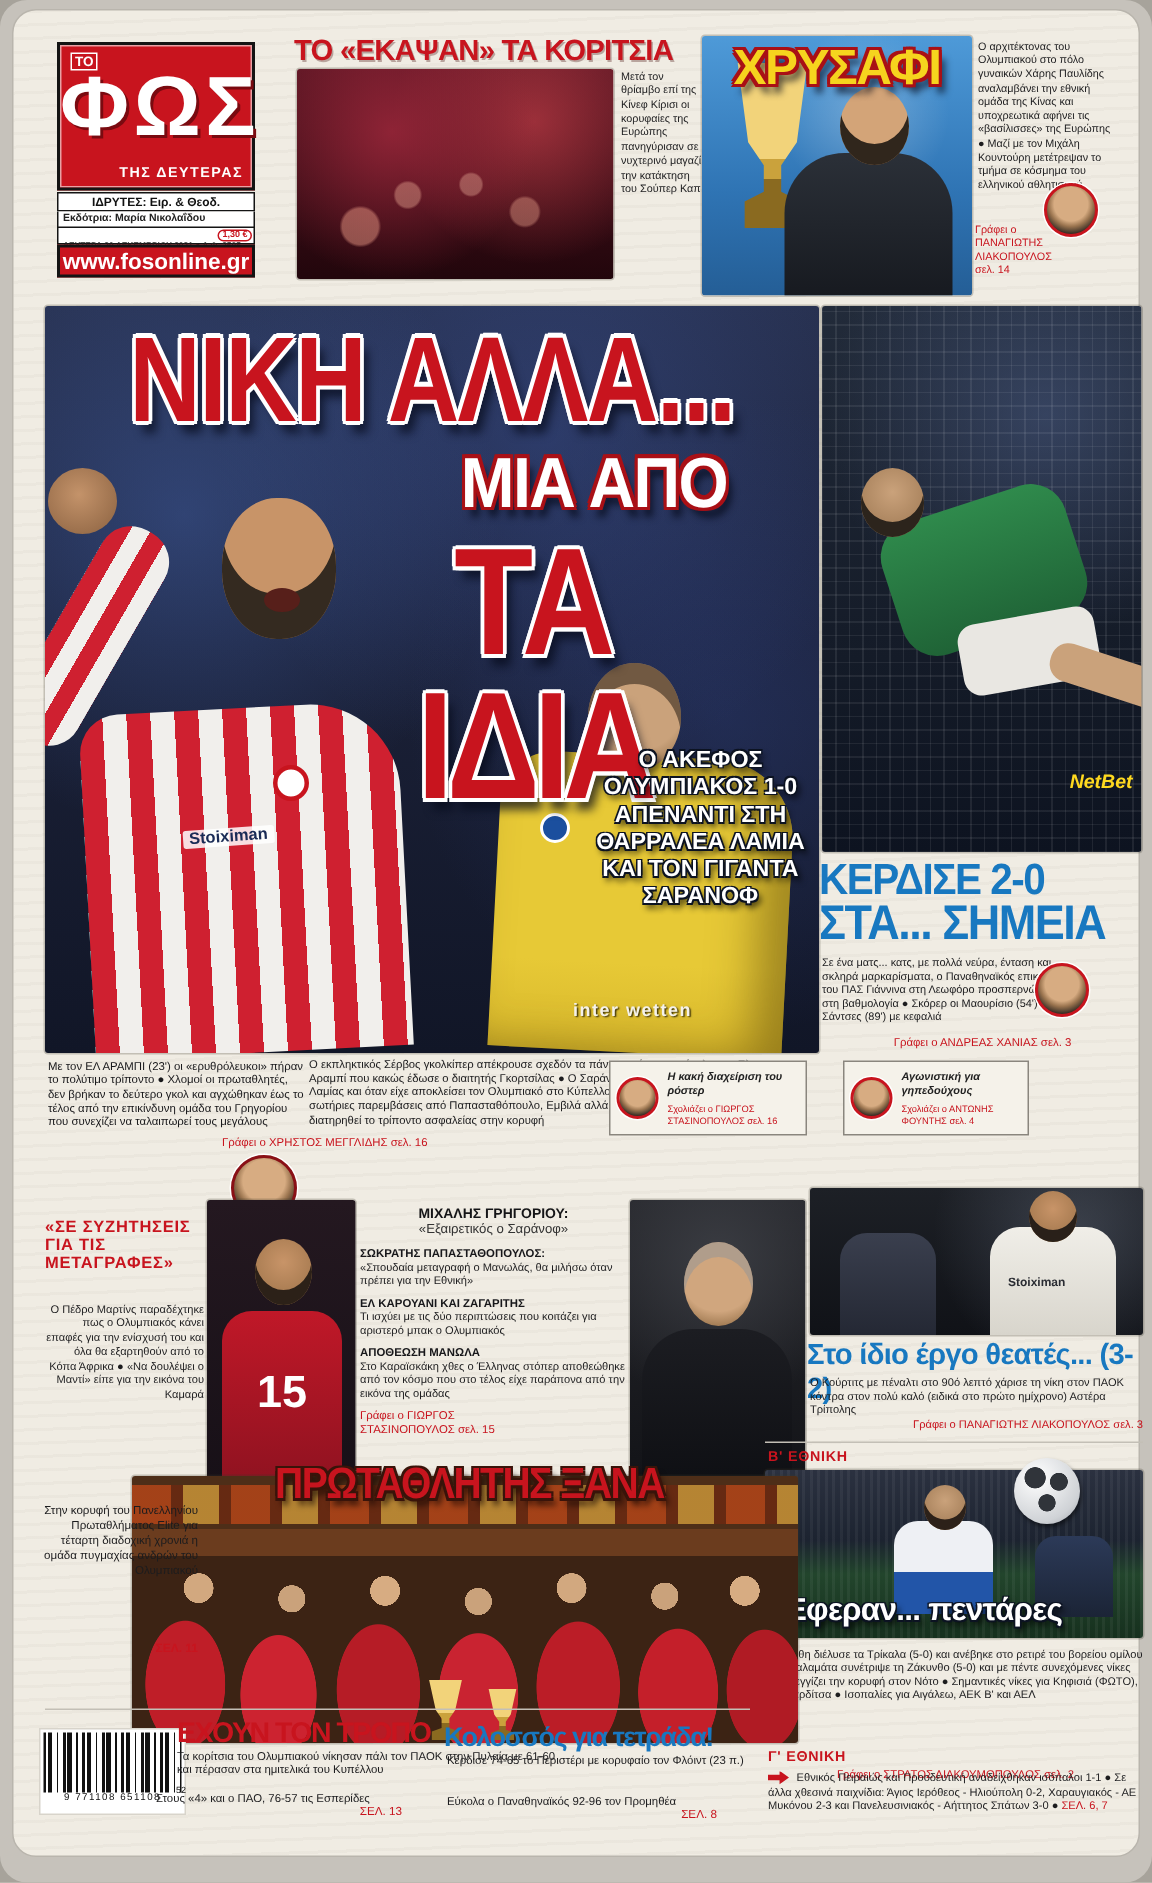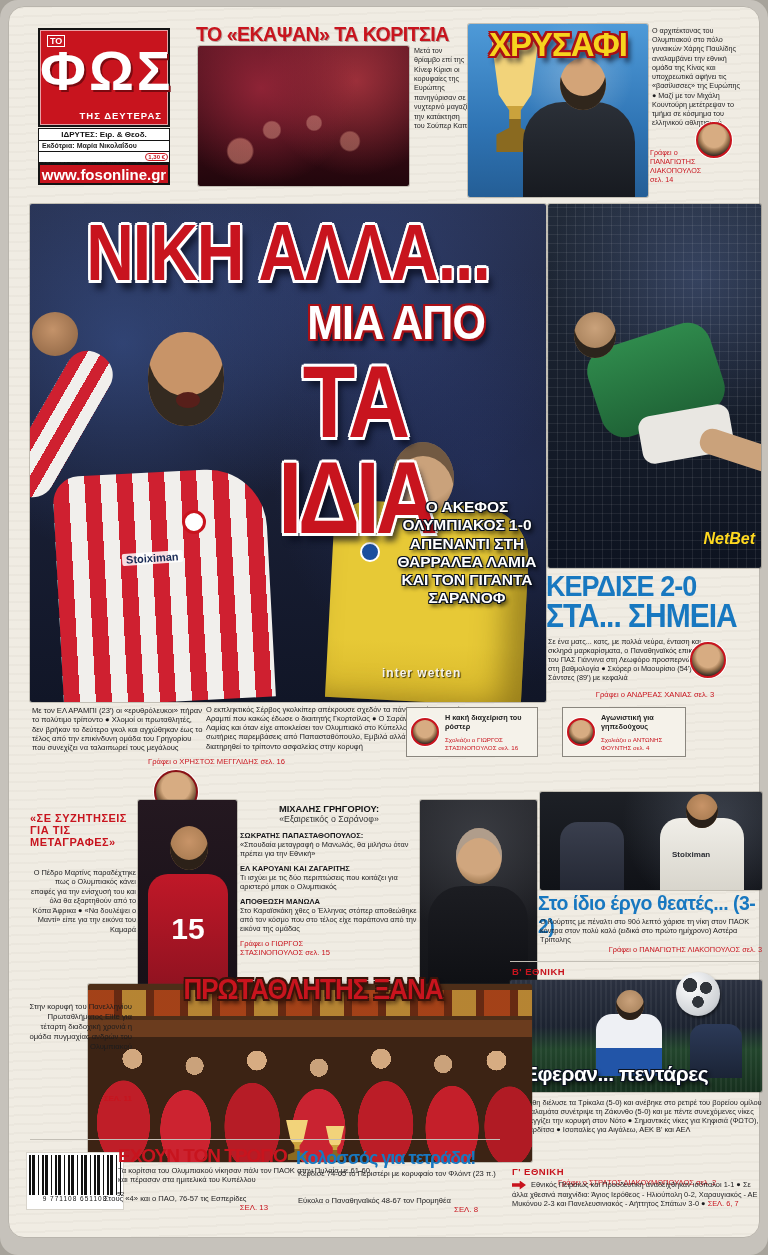--- a/index.html
+++ b/index.html
@@ -2,21 +2,21 @@
 <html><head>
 <meta charset="utf-8">
 <style>
   *{margin:0;padding:0;box-sizing:border-box}
   html,body{background:#a7a39b;font-family:"Liberation Sans","DejaVu Sans",sans-serif}
   #canvas{position:relative;width:768px;height:1255px;background:#c6c2bb;overflow:hidden;border-radius:18px}
   .page{position:absolute;left:8px;top:6px;width:752px;height:1232px;background:#f0ece3;border-radius:16px;border:1px solid #b9b5ad;
         background-image:repeating-linear-gradient(178deg,rgba(120,110,95,.045) 0 2px,transparent 2px 9px)}
   .abs{position:absolute}
   .photo{position:absolute;overflow:hidden;border-radius:2px;box-shadow:0 0 0 1px rgba(60,55,45,.25)}
-  .red{color:#c8141e}.b{font-weight:bold}.i{}
+  .red{color:#c8141e}.b{font-weight:bold}.i{font-style:italic}
   .ctr{text-align:center}.rt{text-align:right}
   .body-txt{font-size:7.5px;line-height:1.22;color:#1c1c1e}
   .byline{font-size:7.5px;font-weight:normal;color:#c8141e}
   .hl{font-weight:bold;letter-spacing:-1px;transform-origin:top center}
   .sw{text-shadow:-2px -2px 0 #fff,0 -2.5px 0 #fff,2px -2px 0 #fff,-2.5px 0 0 #fff,2.5px 0 0 #fff,-2px 2px 0 #fff,0 2.5px 0 #fff,2px 2px 0 #fff,5px 7px 6px rgba(5,10,25,.7)}
   .sr{text-shadow:-2px -2px 0 #a91016,0 -2px 0 #a91016,2px -2px 0 #a91016,-2px 0 0 #a91016,2px 0 0 #a91016,-2px 2px 0 #a91016,0 2px 0 #a91016,2px 2px 0 #a91016,4px 6px 5px rgba(5,10,25,.7)}
   .sd{text-shadow:-1px -1px 0 #0c1322,1px -1px 0 #0c1322,-1px 1px 0 #0c1322,1px 1px 0 #0c1322,2px 3px 4px rgba(0,0,0,.9)}
   .sk{text-shadow:-1.5px -1.5px 0 #39140a,1.5px -1.5px 0 #39140a,-1.5px 1.5px 0 #39140a,1.5px 1.5px 0 #39140a,3px 4px 4px rgba(20,8,4,.8)}
   .avatar{position:absolute;border-radius:50%;border:2px solid #c8141e;box-shadow:0 0 0 1px #fff;
           background:radial-gradient(circle at 50% 38%,#d7ac82 0 44%,#9a744f 58%,#3c3026 76%)}
@@ -94,21 +94,21 @@
 
   <div class="photo" style="left:548px;top:204px;width:213px;height:364px;background:
        repeating-linear-gradient(90deg,rgba(255,255,255,.08) 0 1px,transparent 1px 9px),
        repeating-linear-gradient(0deg,rgba(255,255,255,.07) 0 1px,transparent 1px 9px),
        radial-gradient(circle at 70% 20%,rgba(90,110,160,.4),transparent 45%),
        linear-gradient(180deg,#222b3a 0%,#151c29 60%,#0d1320 100%)">
     <div class="abs" style="left:44px;top:130px;width:128px;height:92px;border-radius:24px;transform:rotate(-18deg);background:linear-gradient(180deg,#2f8a4c,#1f6336)"></div>
     <div class="abs" style="left:92px;top:206px;width:92px;height:48px;border-radius:12px;transform:rotate(-10deg);background:#e9e7e2"></div>
     <div class="abs" style="left:26px;top:108px;width:42px;height:46px;border-radius:50%;background:radial-gradient(circle at 50% 35%,#caa27b,#96714c);box-shadow:inset 0 -10px 0 #2c241c"></div>
     <div class="abs" style="left:150px;top:238px;width:110px;height:26px;border-radius:12px;transform:rotate(18deg);background:#caa27b"></div>
-    <span class="abs b" style="right:6px;bottom:20px;font-size:16px;color:#ffd91f;font-style:italic">NetBet</span>
+    <span class="abs b" style="right:6px;bottom:40px;font-size:13px;color:#ffd91f;font-style:italic">NetBet</span>
   </div>
   <div class="abs hl" style="left:546px;top:570px;width:216px;font-size:27px;color:#1878c0;transform:scaleY(1.08)">ΚΕΡΔΙΣΕ 2-0</div>
   <div class="abs hl" style="left:546px;top:598px;width:216px;font-size:30px;color:#1878c0;transform:scaleY(1.08)">ΣΤΑ... ΣΗΜΕΙΑ</div>
   <div class="abs body-txt" style="left:548px;top:638px;width:214px;font-size:7.3px;padding-right:44px">Σε ένα ματς... κατς, με πολλά νεύρα, ένταση και σκληρά μαρκαρίσματα, ο Παναθηναϊκός επικράτησε του ΠΑΣ Γιάννινα στη Λεωφόρο προσπερνώντας τον στη βαθμολογία ● Σκόρερ οι Μαουρίσιο (54') και Σάντσες (89') με κεφαλιά</div>
   <div class="avatar" style="left:690px;top:642px;width:36px;height:36px"></div>
   <div class="abs byline" style="left:548px;top:690px;width:214px;text-align:center;font-size:7.6px">
     <span>Γράφει ο ΑΝΔΡΕΑΣ ΧΑΝΙΑΣ</span>
     <span>σελ. 3</span>
   </div>
 
@@ -243,18 +243,18 @@
     <span class="abs" style="right:-1px;bottom:12px;font-size:6px;color:#111">52</span>
   </div>
 
   <div class="abs hl red" style="left:118px;top:1145px;width:255px;font-size:19px">ΕΧΟΥΝ ΤΟΝ ΤΡΟΠΟ</div>
   <div class="abs body-txt" style="left:118px;top:1166px;width:256px;font-size:7.6px">Τα κορίτσια του Ολυμπιακού νίκησαν πάλι τον ΠΑΟΚ στην Πυλαία με 61-60 και πέρασαν στα ημιτελικά του Κυπέλλου</div>
   <div class="abs body-txt" style="left:104px;top:1194px;width:256px;font-size:7.6px">Στους «4» και ο ΠΑΟ, 76-57 τις Εσπερίδες</div>
   <div class="abs byline rt" style="left:118px;top:1203px;width:150px;font-size:7.8px">ΣΕΛ. 13</div>
 
   <div class="abs hl" style="left:296px;top:1148px;width:226px;font-size:18px;color:#1878c0">Κολοσσός για τετράδα!</div>
   <div class="abs body-txt" style="left:298px;top:1169px;width:200px;font-size:7.6px">Κέρδισε 74-65 το Περιστέρι με κορυφαίο τον Φλόιντ (23 π.)</div>
-  <div class="abs body-txt" style="left:298px;top:1196px;width:225px;font-size:7.6px">Εύκολα ο Παναθηναϊκός 48-67 τον Προμηθέα</div>
+  <div class="abs body-txt" style="left:298px;top:1196px;width:225px;font-size:7.6px">Εύκολα ο Παναθηναϊκός 92-96 τον Προμηθέα</div>
   <div class="abs byline rt" style="left:298px;top:1205px;width:180px;font-size:7.8px">ΣΕΛ. 8</div>
 
   <div class="rule" style="left:30px;top:1139px;width:470px"></div>
   <div class="rule" style="left:510px;top:961px;width:252px"></div>
 </div>
 
 </body></html>

